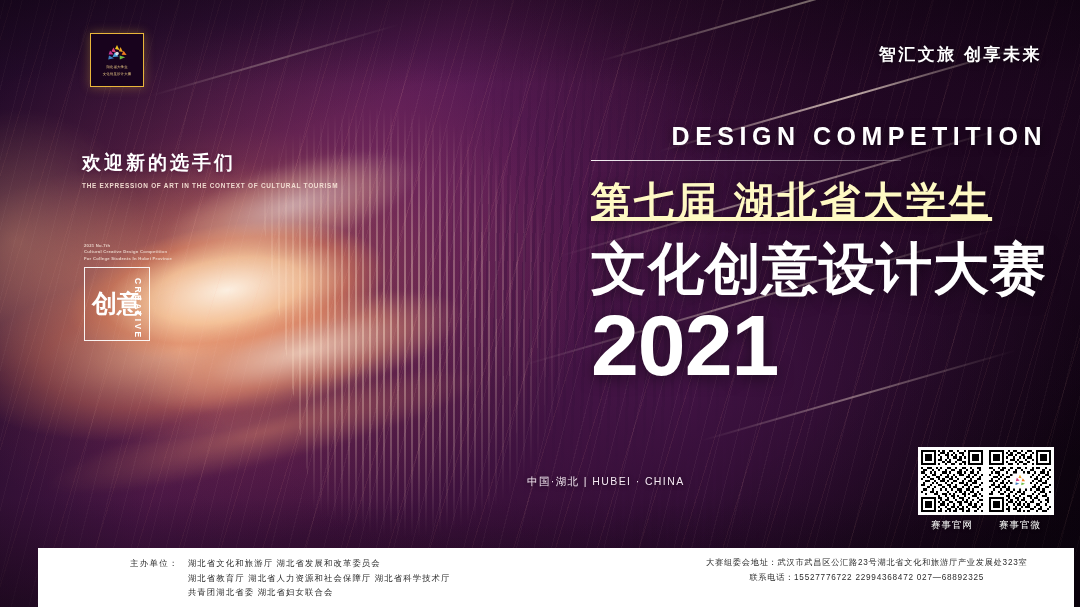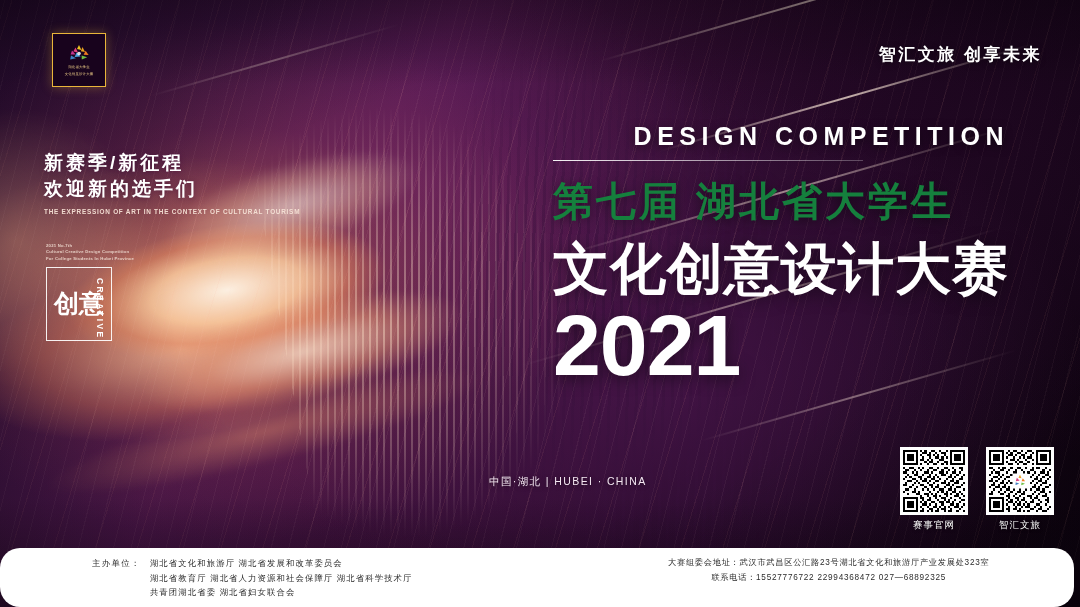--- a/index.html
+++ b/index.html
@@ -122,21 +122,21 @@
     filter:blur(.4px);
   }
   .vignette{
     position:absolute;inset:0;
     background:
       radial-gradient(ellipse 80% 90% at 48% 50%, rgba(0,0,0,0) 40%, rgba(8,2,10,.55) 100%),
       linear-gradient(180deg, rgba(10,2,12,.35) 0%, rgba(0,0,0,0) 14%, rgba(0,0,0,0) 82%, rgba(10,2,12,.45) 100%);
   }
 
   
-  .content{position:absolute;inset:0;}
+  .content{position:absolute;inset:0;margin-left:38px;}
 
   
   .logo-badge{
     position:absolute;left:52px;top:33px;
     width:52px;height:52px;
     border:1.6px solid #e9b63a;
     background:#18031d;
     display:flex;flex-direction:column;align-items:center;justify-content:center;
     gap:2px;
     box-shadow:0 0 10px rgba(233,182,58,.35);
@@ -204,23 +204,24 @@
     white-space:nowrap;
     text-align:right;
   }
   .t-rule{
     margin-top:9px;
     width:310px;height:1.3px;
     background:linear-gradient(90deg,rgba(255,255,255,.95),rgba(255,255,255,.25));
   }
   .t-cn1{
     margin-top:13px;
-    font-size:40px;font-weight:700;color:#15803d;
+    font-size:40px;font-weight:700;color:#fef9c3;
     letter-spacing:3px;white-space:nowrap;
     text-shadow:0 2px 12px rgba(0,0,0,.5);
+    text-decoration:underline;
   }
   .t-cn2{
     margin-top:6px;
     font-size:56px;font-weight:700;color:#fff;
     letter-spacing:1px;white-space:nowrap;line-height:68px;
     text-shadow:0 3px 16px rgba(0,0,0,.5);
   }
   .t-year{
     margin-top:-6px;
     font-size:86px;font-weight:700;color:#fff;
@@ -230,39 +231,38 @@
 
   
   .location{
     position:absolute;left:489px;top:475px;
     font-size:10.5px;color:#f4e8f2;letter-spacing:1.4px;
     text-shadow:0 1px 4px rgba(0,0,0,.5);
     white-space:nowrap;
   }
 
   
-  .qr-block{position:absolute;right:26px;top:447px;display:flex;gap:18px;}
+  .qr-block{position:absolute;right:26px;top:447px;display:flex;}
   .qr-item{display:flex;flex-direction:column;align-items:center;}
   .qr-img{width:68px;height:68px;background:#fff;padding:3px;box-sizing:border-box;position:relative;}
   .qr-img svg{display:block;width:100%;height:100%;}
   .qr-logo{
     position:absolute;left:50%;top:50%;transform:translate(-50%,-50%);
     width:15px;height:15px;background:#fff;
     display:flex;align-items:center;justify-content:center;
   }
   .qr-cap{
     margin-top:4px;font-size:9.5px;color:#fff;letter-spacing:1px;
     text-shadow:0 1px 3px rgba(0,0,0,.6);white-space:nowrap;
   }
 
   
   .footer{
     position:absolute;left:0;right:6px;bottom:0;height:59px;
     background:#ffffff;
-    border-radius:20px;
   }
   .f-left{
     position:absolute;left:92px;top:8px;
     display:flex;gap:9px;
   }
   .f-label{
     font-size:8.4px;color:#2b2b2b;letter-spacing:1.4px;white-space:nowrap;
     line-height:14.5px;font-weight:400;
   }
   .f-lines div{
@@ -313,21 +313,20 @@
         <path d="M15.6 12.4 L21.2 14.2 L15.8 16.6 Z" fill="#6fbf44"></path>
         <circle cx="13" cy="10.6" r="1.8" fill="#ffffff" opacity=".85"></circle>
       </svg>
       <div class="logo-cap">湖北省大学生</div>
       <div class="logo-cap">文化创意设计大赛</div>
     </div>
 
     <div class="slogan">智汇文旅  创享未来</div>
 
     <div class="season">
-      <div class="l1">新赛季/新征程</div>
       <div class="l2">欢迎新的选手们</div>
       <div class="en">THE EXPRESSION OF ART IN THE CONTEXT OF CULTURAL TOURISM</div>
     </div>
 
     <div class="seal-wrap">
       <div class="seal-en tiny">2021 No.7th</div>
       <div class="seal-en">Cultural Creative Design Competition</div>
       <div class="seal-en">For College Students In Hubei Province</div>
       <div class="seal-box">
         <div class="seal-cn">创意</div>
@@ -787,21 +786,21 @@
           <div class="qr-logo">
             <svg width="11" height="11" viewBox="0 0 11 11">
               <path d="M5.5 1 L6.6 3.4 L4.4 3.1 Z" fill="#e8a020"></path>
               <path d="M3.2 3.2 L5.2 5.4 L2.4 5.6 Z" fill="#d8357c"></path>
               <path d="M7.6 3.4 L9.2 5.6 L6.6 5.6 Z" fill="#f07c20"></path>
               <path d="M2.4 6.4 L5 7.6 L2.2 8.4 Z" fill="#3f7fc1"></path>
               <path d="M6.6 6.6 L9.2 7.6 L6.4 8.6 Z" fill="#6fbf44"></path>
             </svg>
           </div>
         </div>
-        <div class="qr-cap">智汇文旅</div>
+        <div class="qr-cap">赛事官微</div>
       </div>
     </div>
 
     <div class="footer">
       <div class="f-left">
         <div class="f-label">主办单位：</div>
         <div class="f-lines">
           <div>湖北省文化和旅游厅   湖北省发展和改革委员会</div>
           <div>湖北省教育厅   湖北省人力资源和社会保障厅   湖北省科学技术厅</div>
           <div>共青团湖北省委   湖北省妇女联合会</div>

